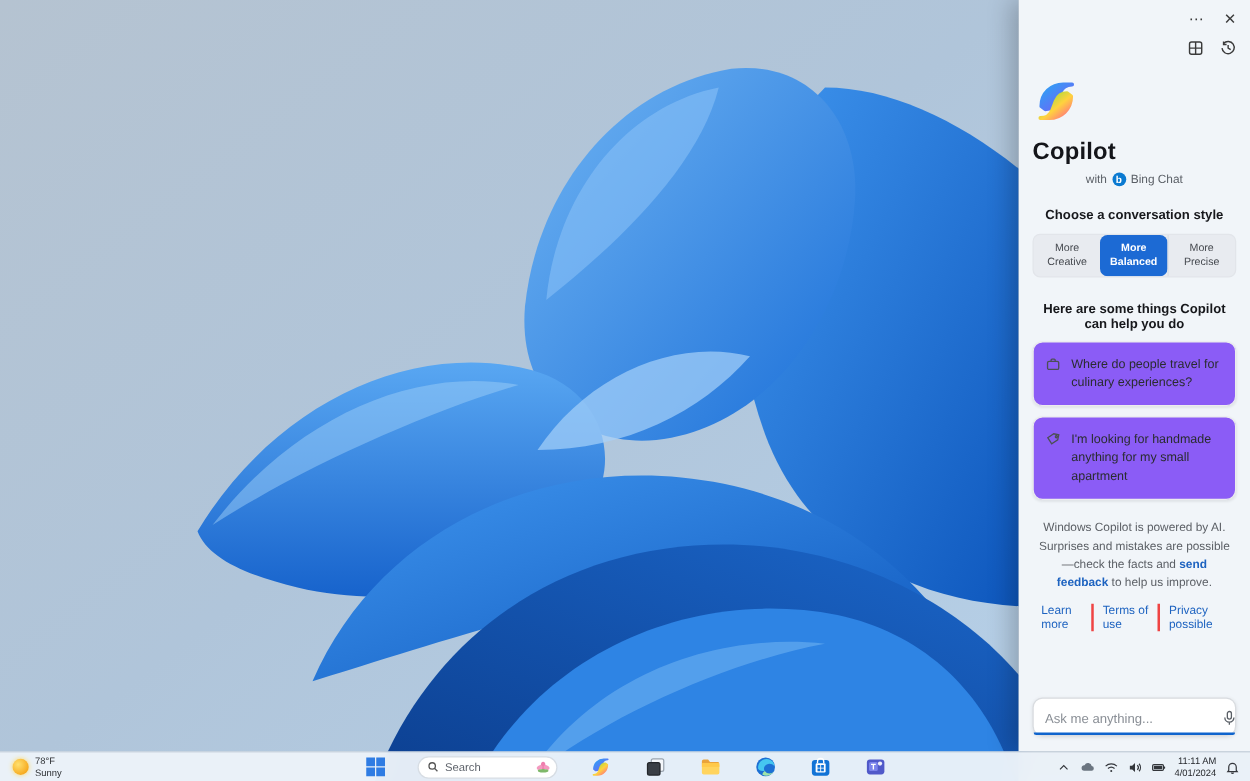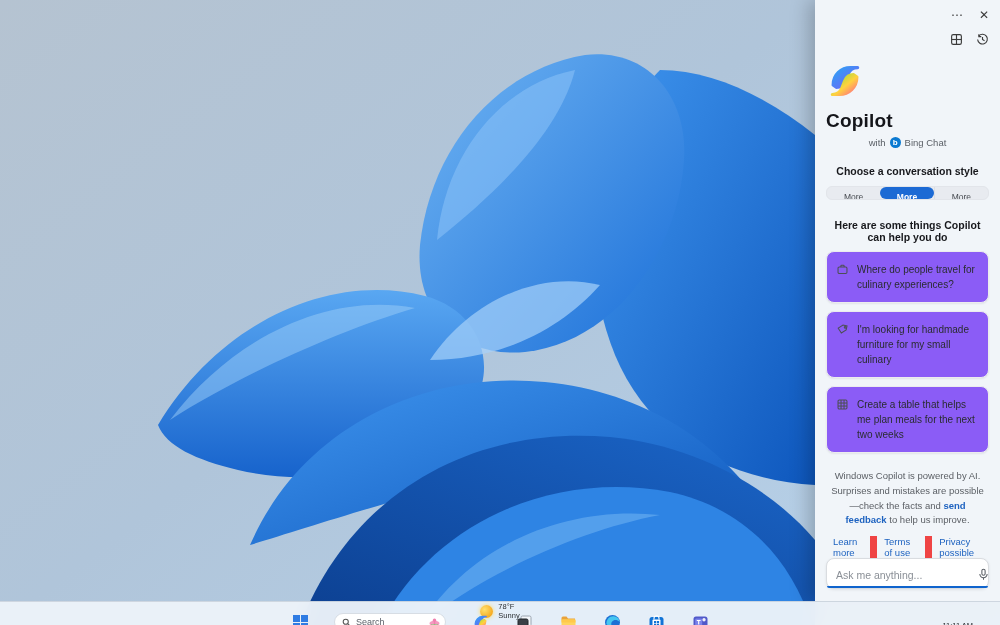--- a/index.html
+++ b/index.html
@@ -40,37 +40,37 @@
     box-shadow:0 1px 2px rgba(0,0,0,.07); padding:10px 10px 10px 9px;
     display:flex; gap:8px; align-items:flex-start; margin-top:8px; cursor:pointer; }
   .card:first-of-type { margin-top:10px; }
   .card svg { width:13px; height:13px; flex:0 0 13px; stroke:#4c4f55; fill:none; stroke-width:1.3; margin-top:1px; }
   .card .card-text { font-size:10px; color:#2a2c30; line-height:1.5; }
 
   .disclaimer { margin-top:16px; text-align:center; font-size:9.5px; color:#5c6066; line-height:1.55; padding:0 2px; }
   .disclaimer a { color:#1e63c0; text-decoration:none; font-weight:bold; }
   .footer-links { margin-top:8px; display:flex; justify-content:center; align-items:flex-start; }
   .footer-links a { color:#1e63c0; font-size:9.5px; text-decoration:none; padding:0 7px; }
-  .footer-links a + a { border-left:7px solid #ef4444; }
+  .footer-links a + a { border-left:2px solid #ef4444; }
 
   .input-area { margin-top:auto; margin-bottom:12px; position:relative;
     background:#fff; border:1px solid #d9dcе0; border:1px solid #d9dce0; border-radius:8px;
     box-shadow:0 1px 3px rgba(0,0,0,.08); padding:9px 9px 7px 9px; }
   .input-area::after { content:""; position:absolute; left:0; right:0; bottom:0; height:2px;
     background:#0f64cd; border-radius:0 0 8px 8px; }
   .input-row1 { display:flex; align-items:center; gap:6px; }
   .input-row1 input { flex:1; border:none; outline:none; font-size:10.5px; color:#333;
     font-family:"Liberation Sans", sans-serif; background:transparent; }
   .input-row1 input::placeholder { color:#8a8f96; }
   .icon-btn svg { width:13px; height:13px; stroke:#5a5f66; fill:none; stroke-width:1.3; display:block; }
 
   
   .taskbar { position:absolute; left:0; bottom:0; width:1000px; height:24px;
     background:rgba(236,242,249,.96); border-top:1px solid rgba(120,135,150,.25);
-    display:flex; align-items:center; backdrop-filter:blur(8px); z-index:5;flex-direction:column; }
+    display:flex; align-items:center; backdrop-filter:blur(8px); z-index:5; }
   .weather { display:flex; align-items:center; gap:5px; padding:0 10px; cursor:pointer; }
   .sun { width:13px; height:13px; border-radius:50%;
     background:radial-gradient(circle at 35% 35%, #ffe06e, #f6a81c 75%); box-shadow:0 0 4px #ffd95e; }
   .weather-text { font-size:7.5px; color:#2c2f33; line-height:1.25; }
   .tb-center { position:absolute; left:50%; transform:translateX(-50%); display:flex; align-items:center; gap:24px; height:40px; }
   .tb-btn { width:20px; height:20px; display:flex; align-items:center; justify-content:center; border-radius:4px; cursor:pointer; }
   .search-pill { width:112px; height:18px; background:#fff; border:1px solid #d7dde4;
     border-radius:9px; display:flex; align-items:center; gap:5px; padding:0 4px 0 7px; cursor:text; }
   .search-pill svg.mag { width:9px; height:9px; stroke:#555; fill:none; stroke-width:1.4; }
   .search-pill .search-label { flex:1; font-size:9px; color:#5d626a; }
@@ -194,33 +194,23 @@
     </svg>
     <div class="card-text">Where do people travel for culinary experiences?</div>
   </div>
 
 
   <div class="card">
     <svg viewBox="0 0 16 16">
       <path d="M2.5 7.5 L7.5 2.5 H12.5 V7.5 L7.5 12.5 Z" transform="rotate(12 8 8)"></path>
         <circle cx="10.6" cy="4.8" r="1" transform="rotate(12 8 8)"></circle>
     </svg>
-    <div class="card-text">I'm looking for handmade furniture for my small culinary</div>
-  </div>
-
-  <div class="card">
-    <svg viewBox="0 0 16 16">
-      <rect x="2.5" y="2.5" width="11" height="11" rx="1.5"></rect>
-        <line x1="2.5" y1="6.2" x2="13.5" y2="6.2"></line>
-        <line x1="2.5" y1="9.9" x2="13.5" y2="9.9"></line>
-        <line x1="6.2" y1="2.5" x2="6.2" y2="13.5"></line>
-        <line x1="9.9" y1="2.5" x2="9.9" y2="13.5"></line>
-    </svg>
-    <div class="card-text">Create a table that helps me plan meals for the next two weeks</div>
-  </div>
+    <div class="card-text">I'm looking for handmade anything for my small apartment</div>
+  </div>
+
 
   <div class="disclaimer"><span>Windows Copilot is powered by AI. Surprises and mistakes are possible—check the facts and </span><a href="#">send feedback</a><span> to help us improve.</span></div>
 
   <div class="footer-links">
     <a href="#">Learn more</a>
     <a href="#">Terms of use</a>
     <a href="#">Privacy possible</a>
   </div>
 
   <div class="input-area">

